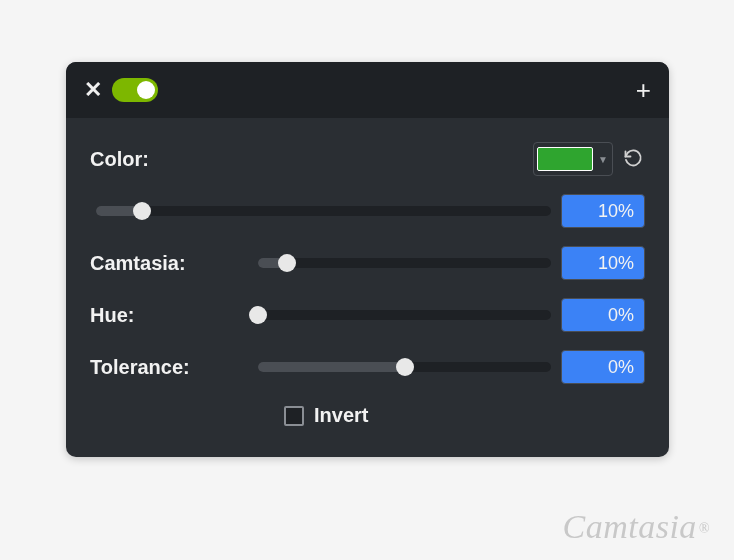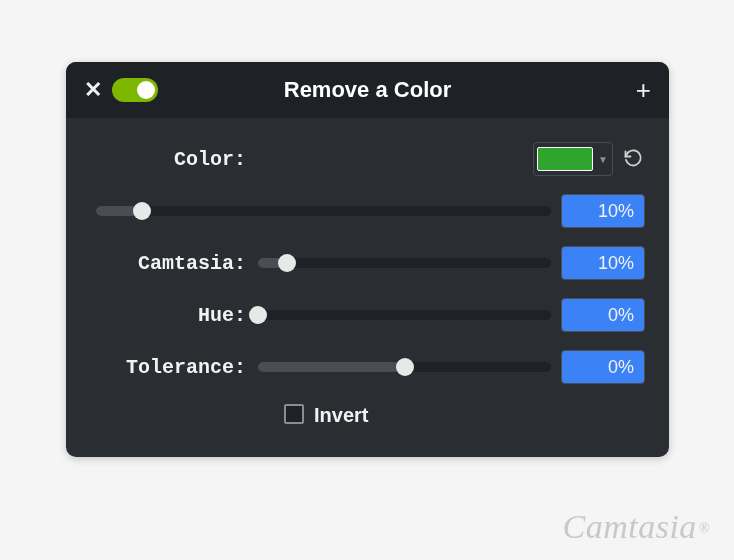--- a/index.html
+++ b/index.html
@@ -72,26 +72,25 @@
       padding: 24px 24px 30px 24px;
     }
     .row {
       display: flex;
       align-items: center;
       margin-bottom: 18px;
       min-height: 34px;
     }
     .row-label {
       width: 162px;
-      text-align: right;
+      text-align: left;
       color: #f2f2f2;
       font-size: 20px;
       font-weight: 700;
       padding-right: 6px;
-      font-family: Liberation Mono, monospace;
     }
     .slider-track {
       position: relative;
       flex: 1;
       height: 10px;
       background: #1e2125;
       border-radius: 5px;
       margin: 0 10px 0 6px;
       cursor: pointer;
     }
@@ -162,20 +161,21 @@
       height: 24px;
       color: #d0d0d0;
       cursor: pointer;
       display: flex;
       align-items: center;
       justify-content: center;
     }
     .reset-icon svg { width: 20px; height: 20px; }
     .invert-row {
       display: flex;
+      align-items: center;
       padding-left: 194px;
       gap: 10px;
       margin-top: 20px;
     }
     .checkbox {
       width: 20px;
       height: 20px;
       border: 2px solid #8a8e94;
       background: #1e2125;
       border-radius: 2px;
@@ -206,21 +206,20 @@
   </style>
 </head>
 <body>
 
 <div class="panel">
   <div class="panel-header">
     <span class="close-icon">✕</span>
     <div class="toggle">
       <div class="toggle-knob"></div>
     </div>
-    <div class="panel-title">Remove a Color</div>
     <span class="plus-icon">+</span>
   </div>
 
   <div class="panel-body">
 
     <div class="row">
       <div class="row-label">Color:</div>
       <div class="color-row-controls">
         <div class="color-well">
           <div class="color-swatch" style="background:#2fa52f"></div>

